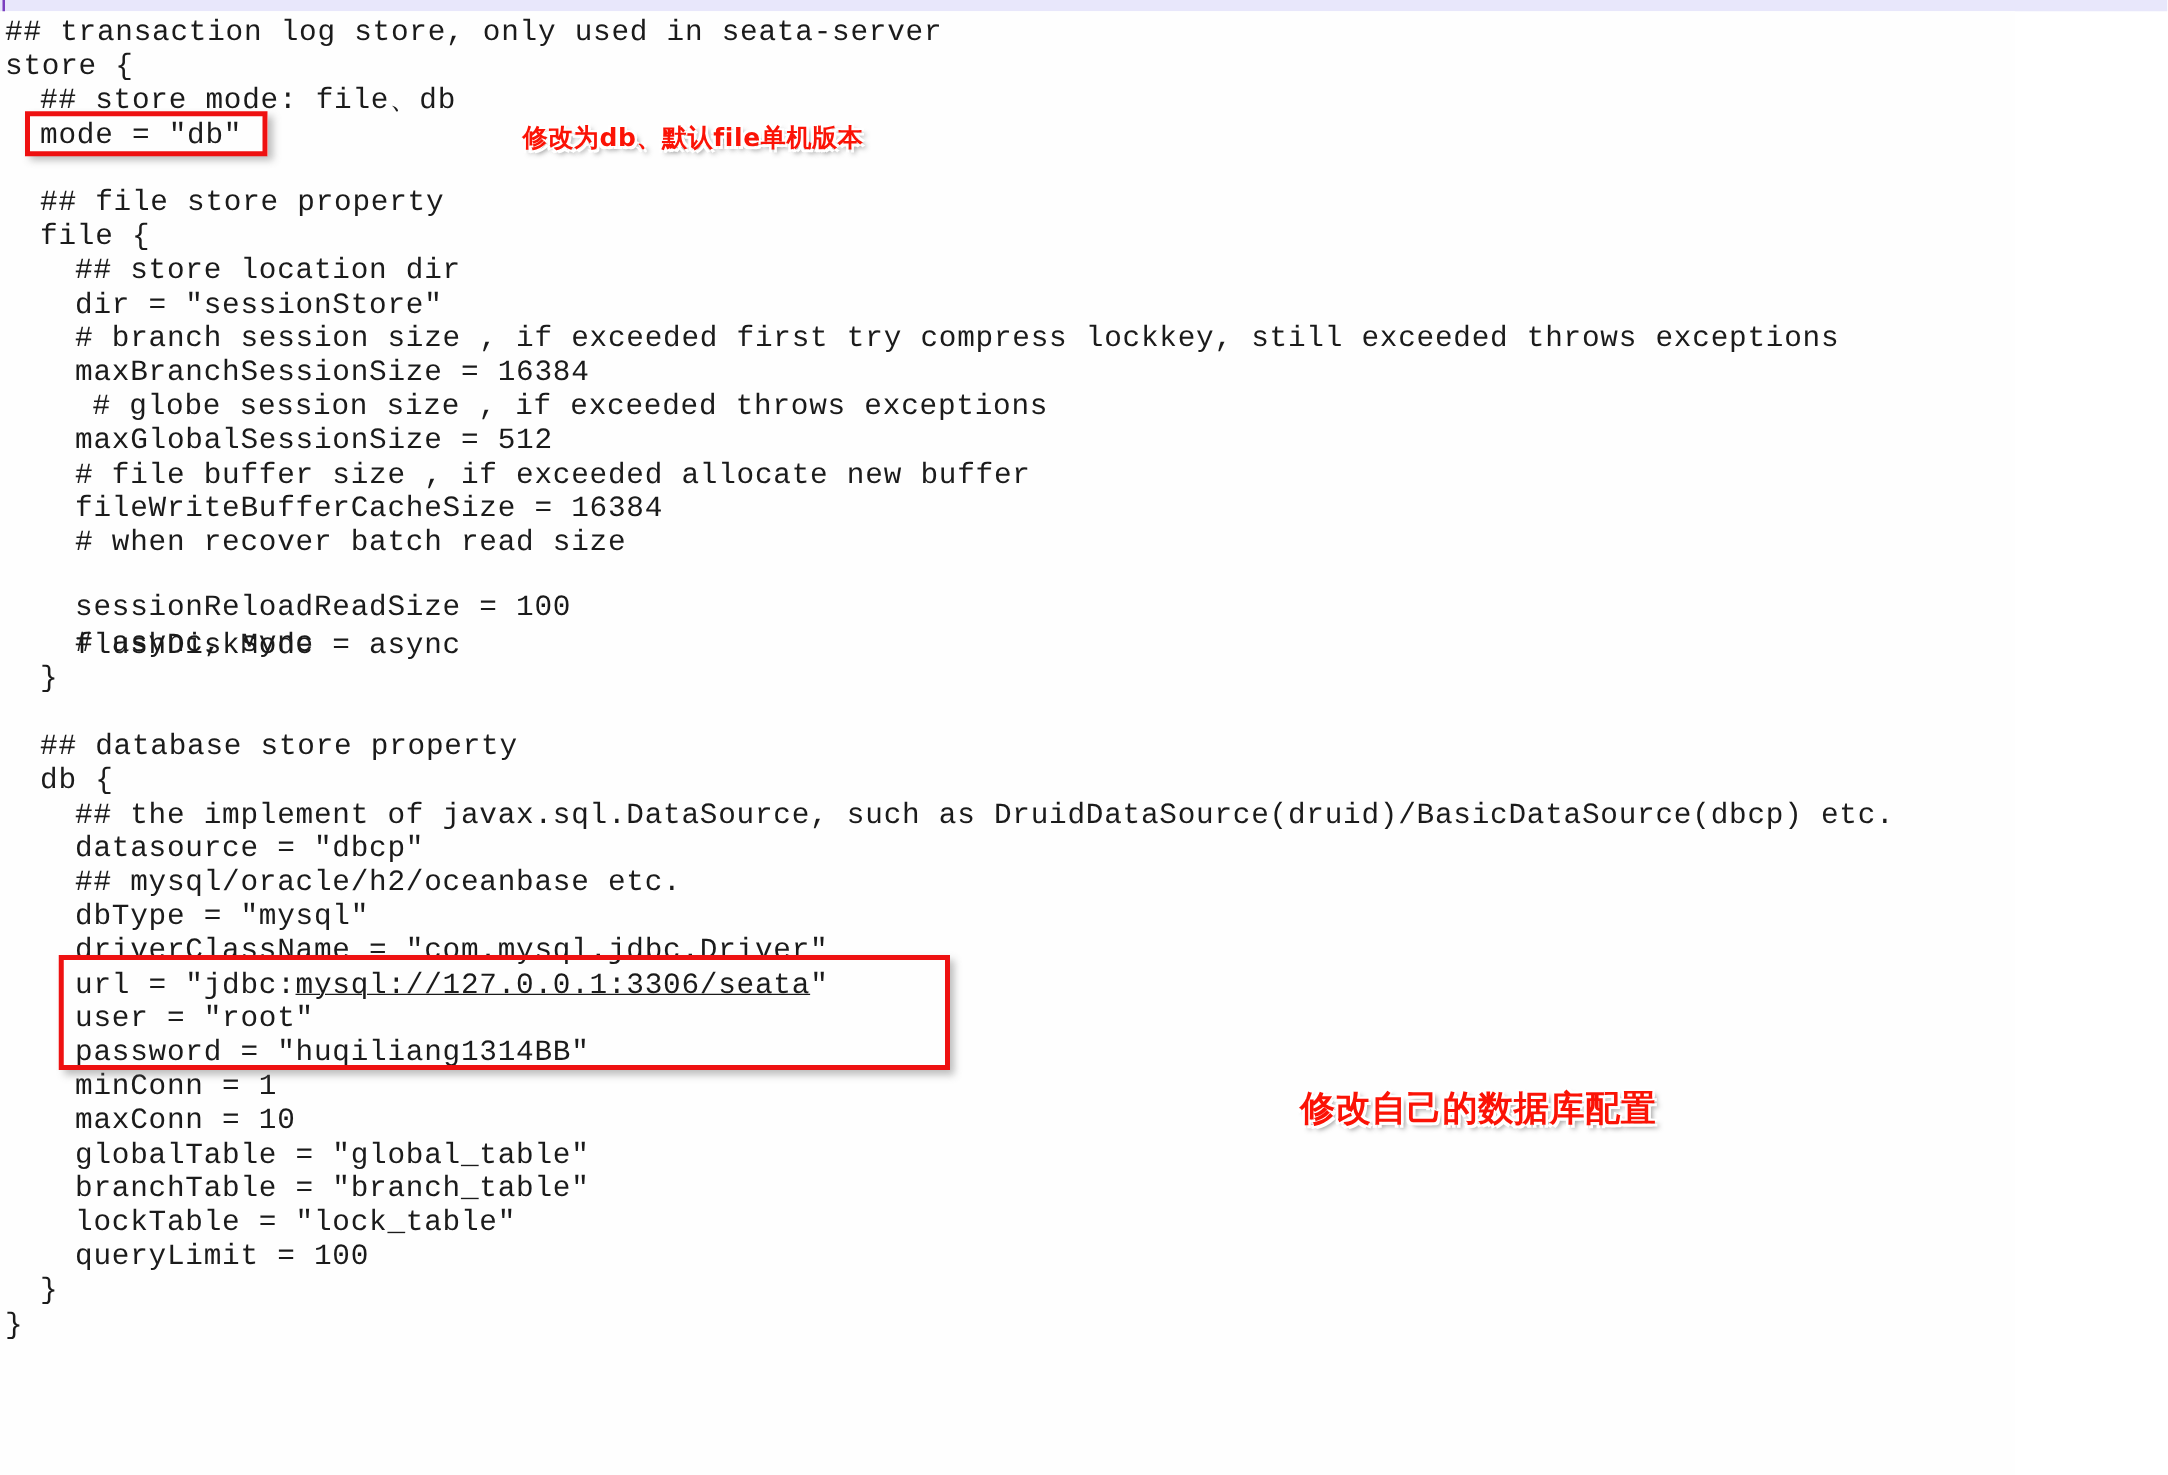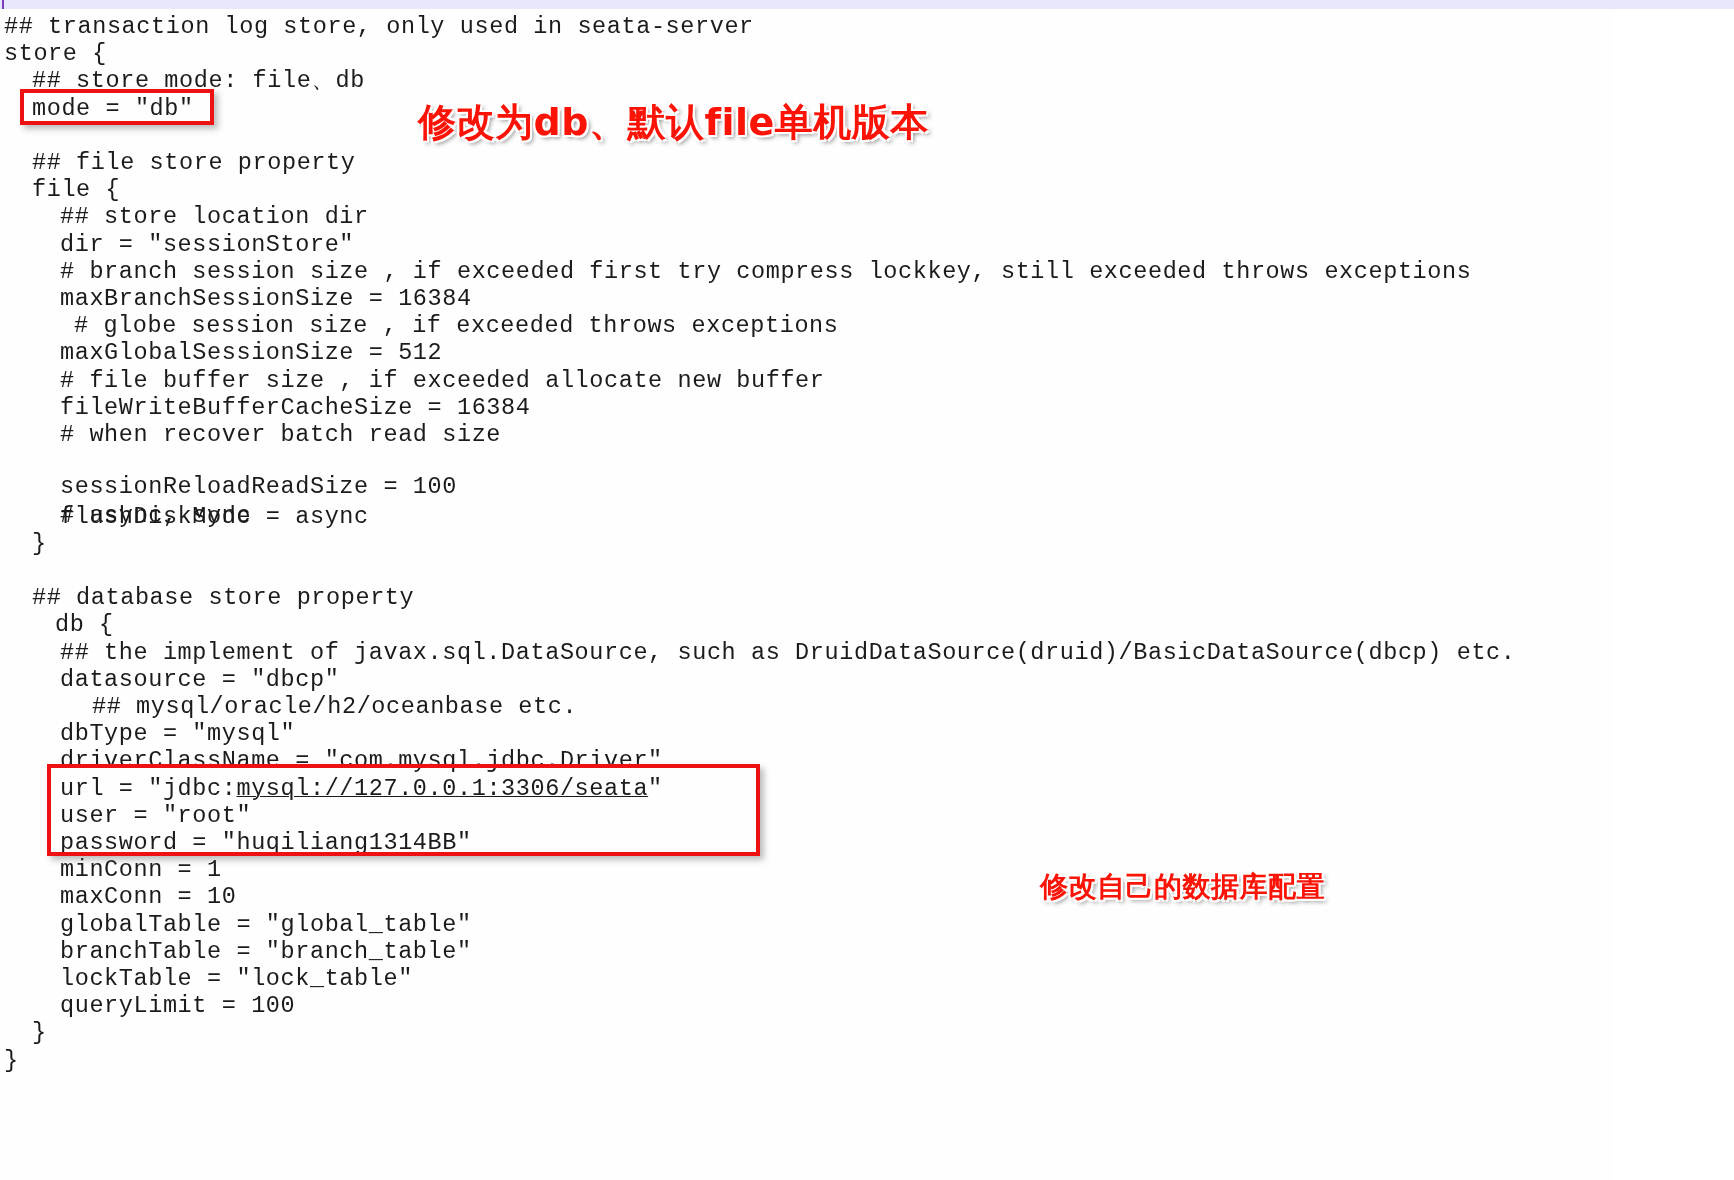--- a/index.html
+++ b/index.html
@@ -82,21 +82,21 @@
     font-family: "DejaVu Sans", "Liberation Sans", sans-serif;
     font-weight: bold;
     color: #fb1306;
     text-shadow:
        2px 2px 0 #ffffff,
       -2px 2px 0 #ffffff,
        2px -2px 0 #ffffff,
       -2px -2px 0 #ffffff,
        3px 3px 4px rgba(120,120,120,0.85);
   }
-  #note-mode   { left: 418px; top: 97px;  font-size: 38px; letter-spacing: 0.5px; }
+  #note-mode   { left: 418px; top: 97px;  font-size: 20px; letter-spacing: 0.5px; }
   #note-dbconf { left: 1040px; top: 868px; font-size: 28px; letter-spacing: 0.5px; }
 </style>
 </head>
 <body>
 
 <div id="top-band"></div>
 <div id="caret-line"></div>
 <div id="left-rule"></div>
 
 <div id="code">
@@ -116,24 +116,24 @@
     <div class="line" style="top: 330.4px; left: 60px;">maxGlobalSessionSize = 512</div>
     <div class="line" style="top: 357.6px; left: 60px; text-align: right;"># file buffer size , if exceeded allocate new buffer</div>
     <div class="line" style="top: 384.8px; left: 60px;">fileWriteBufferCacheSize = 16384</div>
     <div class="line" style="top: 412px; left: 60px;"># when recover batch read size</div>
     <div class="line" style="top: 464px; left: 60px;">sessionReloadReadSize = 100</div>
     <div class="line" style="top: 493px; left: 60px; text-align: right;"># async, sync</div>
     <div class="line" style="top: 493.6px; left: 60px;">flushDiskMode = async</div>
     <div class="line" style="top: 520.8px; left: 32px;">}</div>
     <div class="line" style="top: 548px; left: 4px;"></div>
     <div class="line" style="top: 575.2px; left: 32px;">## database store property</div>
-    <div class="line" style="top: 602.4px; left: 32px; margin-left: 23px;">db {</div>
+    <div class="line" style="top: 602.4px; left: 32px;">db {</div>
     <div class="line" style="top: 629.6px; left: 60px;">## the implement of javax.sql.DataSource, such as DruidDataSource(druid)/BasicDataSource(dbcp) etc.</div>
     <div class="line" style="top: 656.8px; left: 60px;">datasource = "dbcp"</div>
-    <div class="line" style="top: 684px; left: 60px; margin-left: 32px;">## mysql/oracle/h2/oceanbase etc.</div>
+    <div class="line" style="top: 684px; left: 60px;">## mysql/oracle/h2/oceanbase etc.</div>
     <div class="line" style="top: 711.2px; left: 60px;">dbType = "mysql"</div>
     <div class="line" style="top: 738.4px; left: 60px;">driverClassName = "com.mysql.jdbc.Driver"</div>
     <div class="line" style="top: 765.6px; left: 60px;">url = "jdbc:<span class="u">mysql://127.0.0.1:3306/seata</span>"</div>
     <div class="line" style="top: 792.8px; left: 60px;">user = "root"</div>
     <div class="line" style="top: 820px; left: 60px;">password = "huqiliang1314BB"</div>
     <div class="line" style="top: 847.2px; left: 60px;">minConn = 1</div>
     <div class="line" style="top: 874.4px; left: 60px;">maxConn = 10</div>
     <div class="line" style="top: 901.6px; left: 60px;">globalTable = "global_table"</div>
     <div class="line" style="top: 928.8px; left: 60px;">branchTable = "branch_table"</div>
     <div class="line" style="top: 956px; left: 60px;">lockTable = "lock_table"</div>

